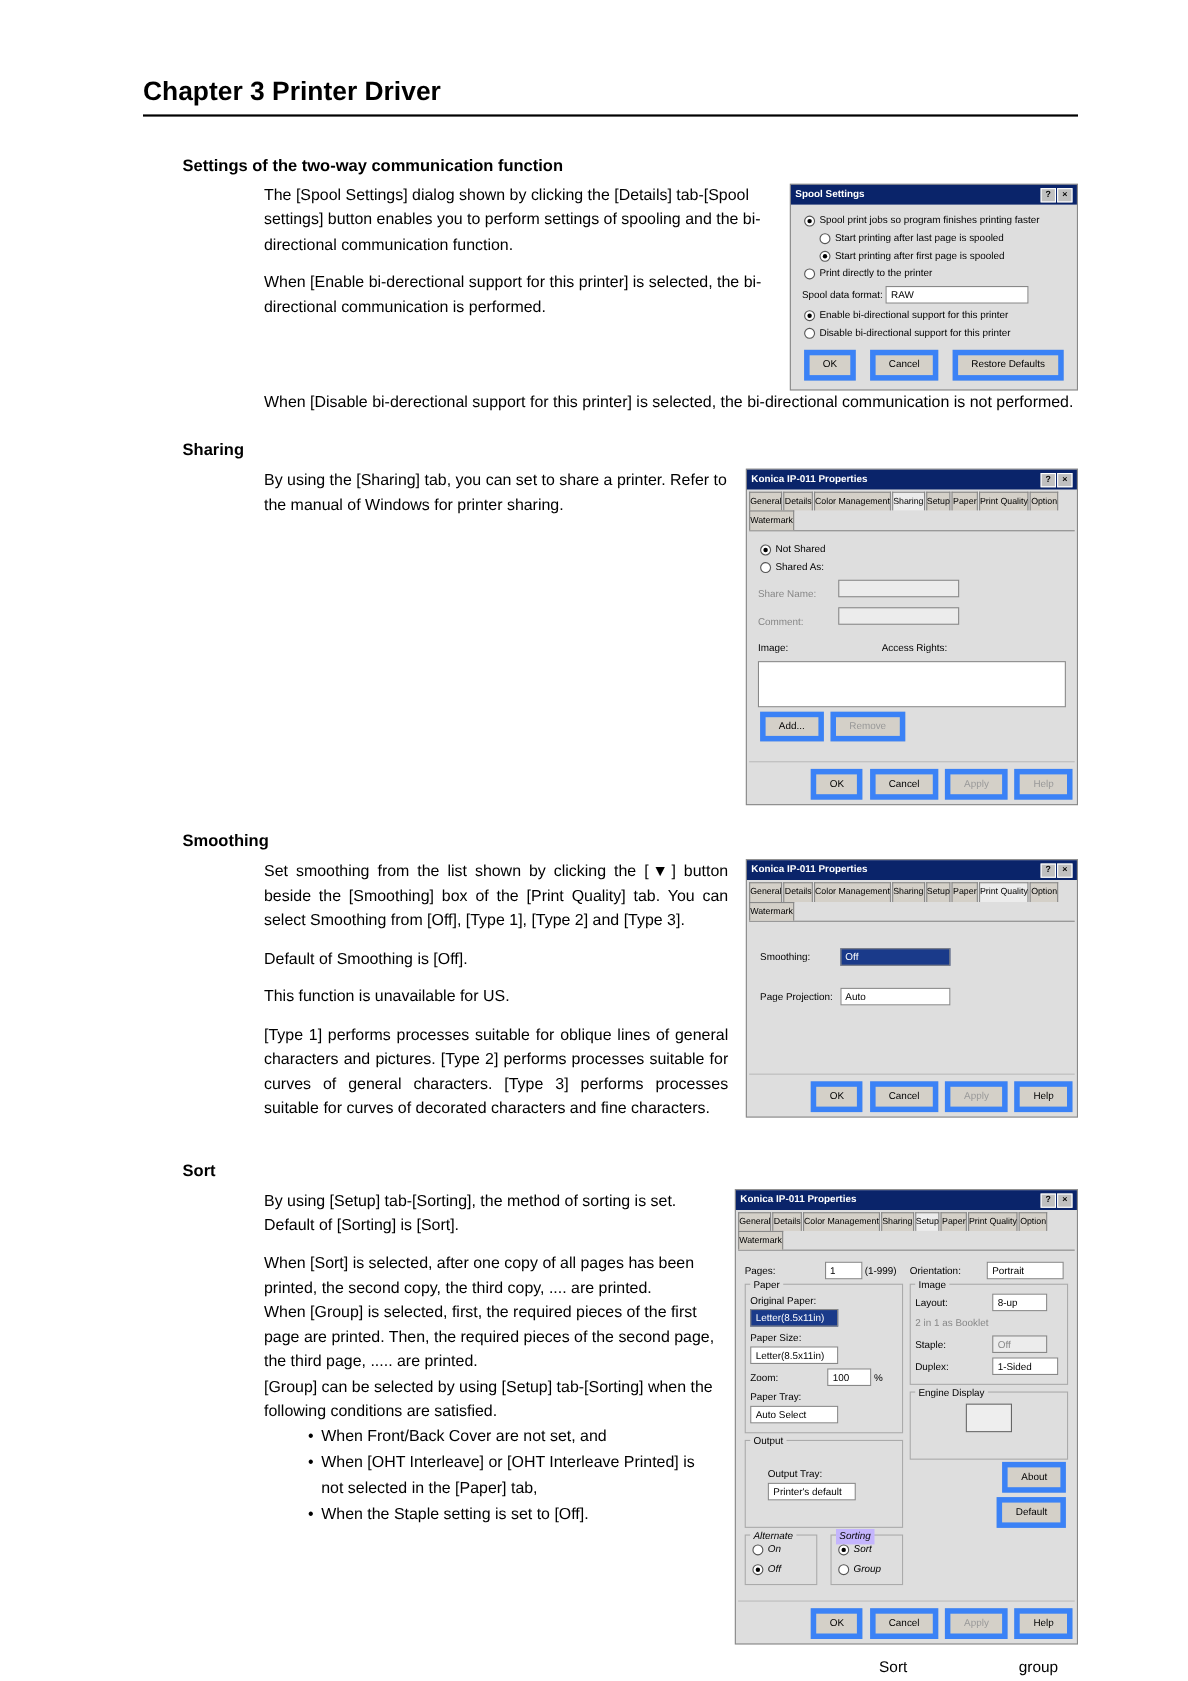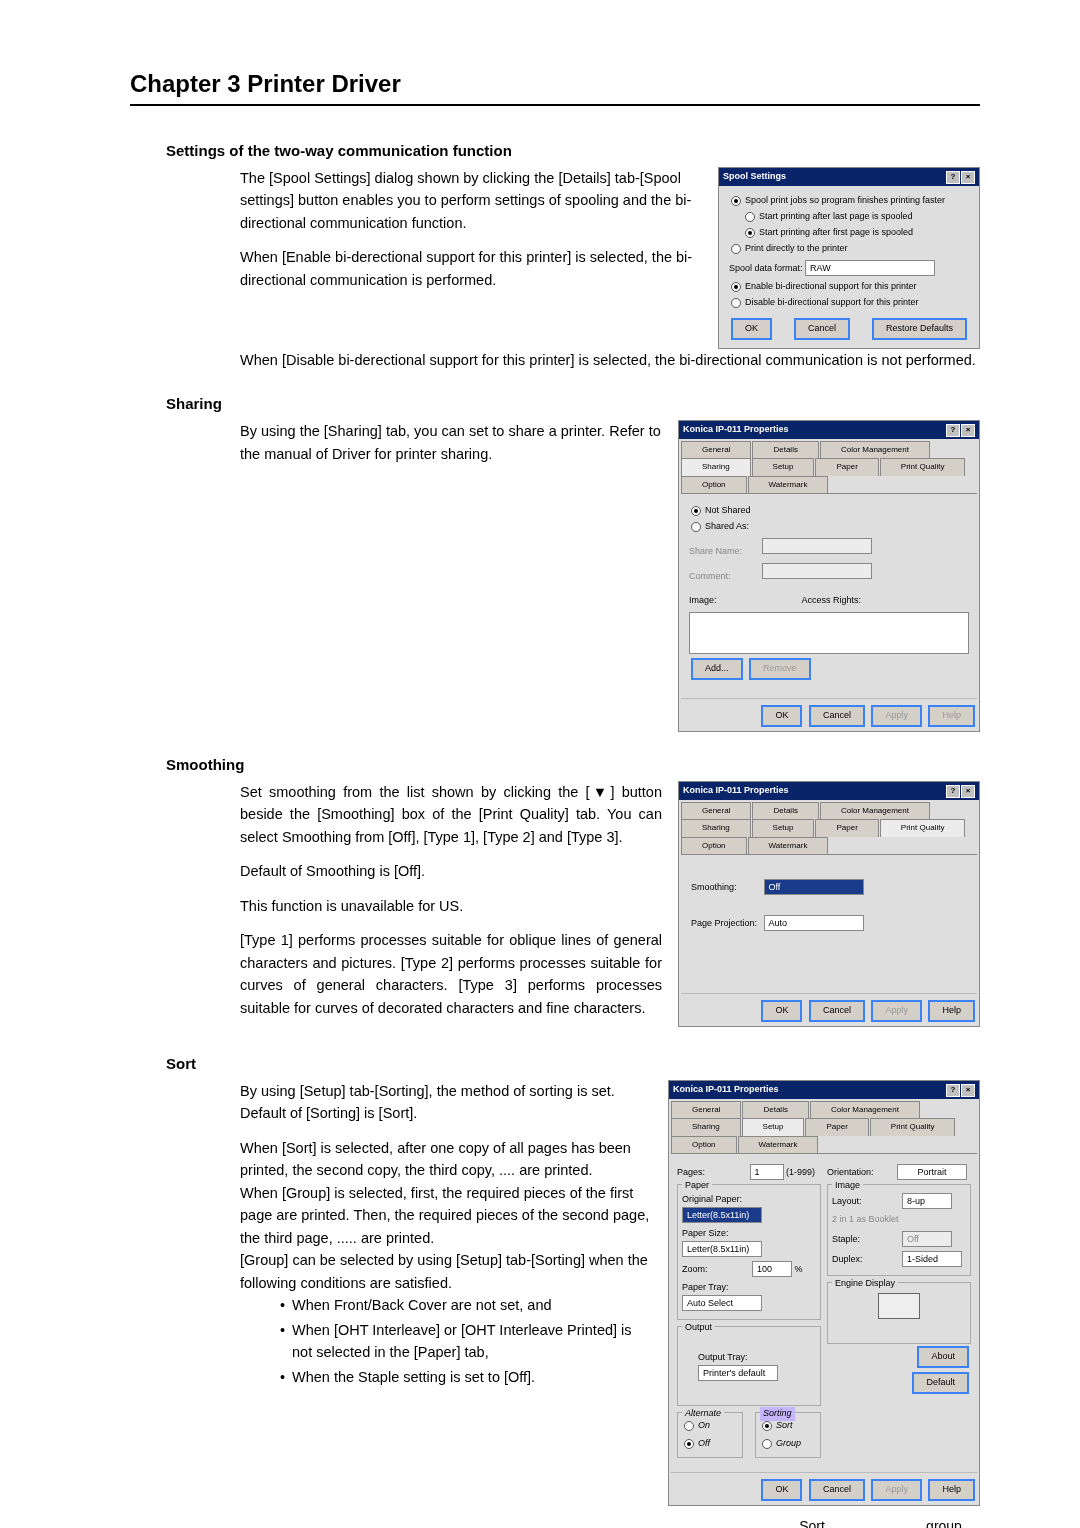--- a/index.html
+++ b/index.html
@@ -86,21 +86,21 @@
   .radio::before {
     content: "";
     position: absolute; left: 2px; top: 2px;
     width: 8px; height: 8px; border: 1px solid #555; border-radius: 50%; background:#fff;
   }
   .radio.sel::after {
     content: ""; position: absolute; left: 5px; top: 5px; width: 4px; height: 4px; background:#000; border-radius:50%;
   }
   .btn {
     display: inline-block;
-    border: 2px solid #3b82f6;
+    border: 5px solid #3b82f6;
     background: #d4d0c8;
     padding: 2px 12px;
     font-size: 9px;
     margin: 2px;
   }
   .field {
     display: inline-block;
     border: 1px solid #888;
     background: #fff;
     padding: 1px 4px;
@@ -109,21 +109,21 @@
     font-size: 9px;
   }
   .field.disabled { background:#ececec; }
   .tabs {
     display: flex;
     border-bottom: 1px solid #888;
     font-size: 8px;
     flex-wrap: wrap;
   }
   .tabs span {
-    padding: 2px 20px;
+    padding: 2px 0;
     border: 1px solid #888;
     border-bottom: none;
     background: #d4d0c8;
     margin-right: 1px;
     white-space: nowrap;
   }
   .tabs span.active { background: #ececec; }
   .labelrow { margin: 4px 0; }
   .labelrow label { display:inline-block; min-width: 70px; }
   .btnrow { text-align: right; margin-top: 8px; border-top:1px solid #bbb; padding-top:4px;}
@@ -187,21 +187,21 @@
         </div>
       </div>
     </div>
     <p>When [Disable bi-derectional support for this printer] is selected, the bi-directional communication is not performed.</p>
   </div>
 
   <div class="section-heading">Sharing</div>
   <div class="body-block">
     <div class="two-col">
       <div class="textcol">
-        <p>By using the [Sharing] tab, you can set to share a printer. Refer to the manual of Driver for printer sharing.</p>
+        <p>By using the [Sharing] tab, you can set to share a printer. Refer to the manual of Windows for printer sharing.</p>
       </div>
       <div class="imgcol">
         <div class="fakewin" style="width:300px;">
           <div class="titlebar">
             <span>Konica IP-011 Properties</span>
             <span class="winbtns"><span>?</span><span>×</span></span>
           </div>
           <div class="content" style="padding:2px;">
             <div class="tabs">
               <span>General</span>
@@ -353,21 +353,21 @@
                     <span class="radio sel" style="display:inline-block;">Off</span>
                   </div>
                   <div style="border:1px solid #aaa; padding:4px; flex:1; position:relative;">
                     <span style="position:absolute; top:-6px; left:4px; background:#c4b5fd; padding:0 3px;">Sorting</span>
                     <span class="radio sel" style="display:inline-block;">Sort</span><br>
                     <span class="radio" style="display:inline-block;">Group</span>
                   </div>
                 </div>
               </div>
               <div style="flex:1;">
-                <div class="labelrow"><label>Orientation:</label><span class="field" style="min-width:60px;text-align:center;">Portrait</span></div>
+                <div class="labelrow"><label>Orientation:</label><span class="field" style="min-width:60px;">Portrait</span></div>
                 <div style="border:1px solid #aaa; padding:4px; margin-top:4px; position:relative;">
                   <span style="position:absolute; top:-6px; left:4px; background:#dedede; padding:0 3px;">Image</span>
                   <div class="labelrow"><label>Layout:</label><span class="field" style="min-width:40px;">8-up</span></div>
                   <div style="color:#888;">2 in 1 as Booklet</div>
                   <div class="labelrow"><label>Staple:</label><span class="field disabled" style="min-width:40px; color:#888;">Off</span></div>
                   <div class="labelrow"><label>Duplex:</label><span class="field" style="min-width:50px;">1-Sided</span></div>
                 </div>
                 <div style="border:1px solid #aaa; padding:4px; margin-top:6px; position:relative; height:52px;">
                   <span style="position:absolute; top:-6px; left:4px; background:#dedede; padding:0 3px;">Engine Display</span>
                   <div style="width:40px;height:24px;border:1px solid #666;background:#eee;margin:6px auto;"></div>

